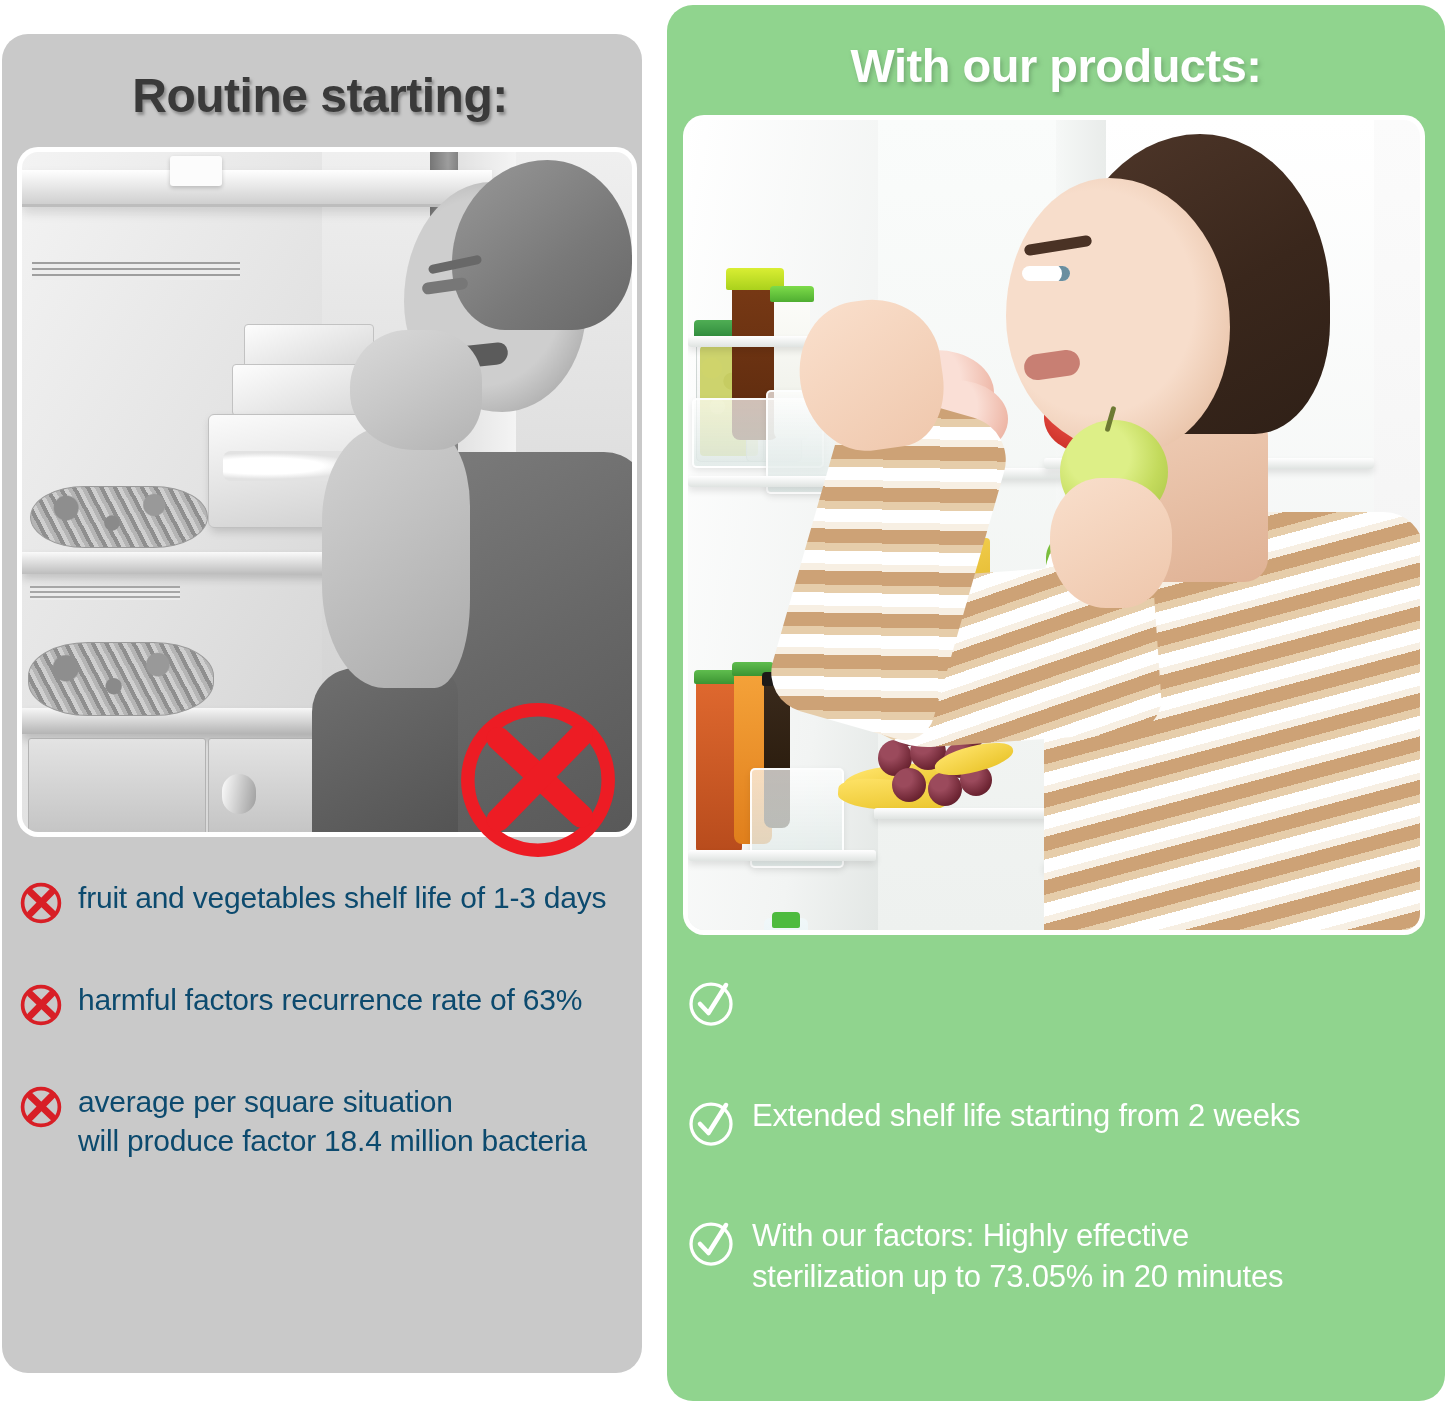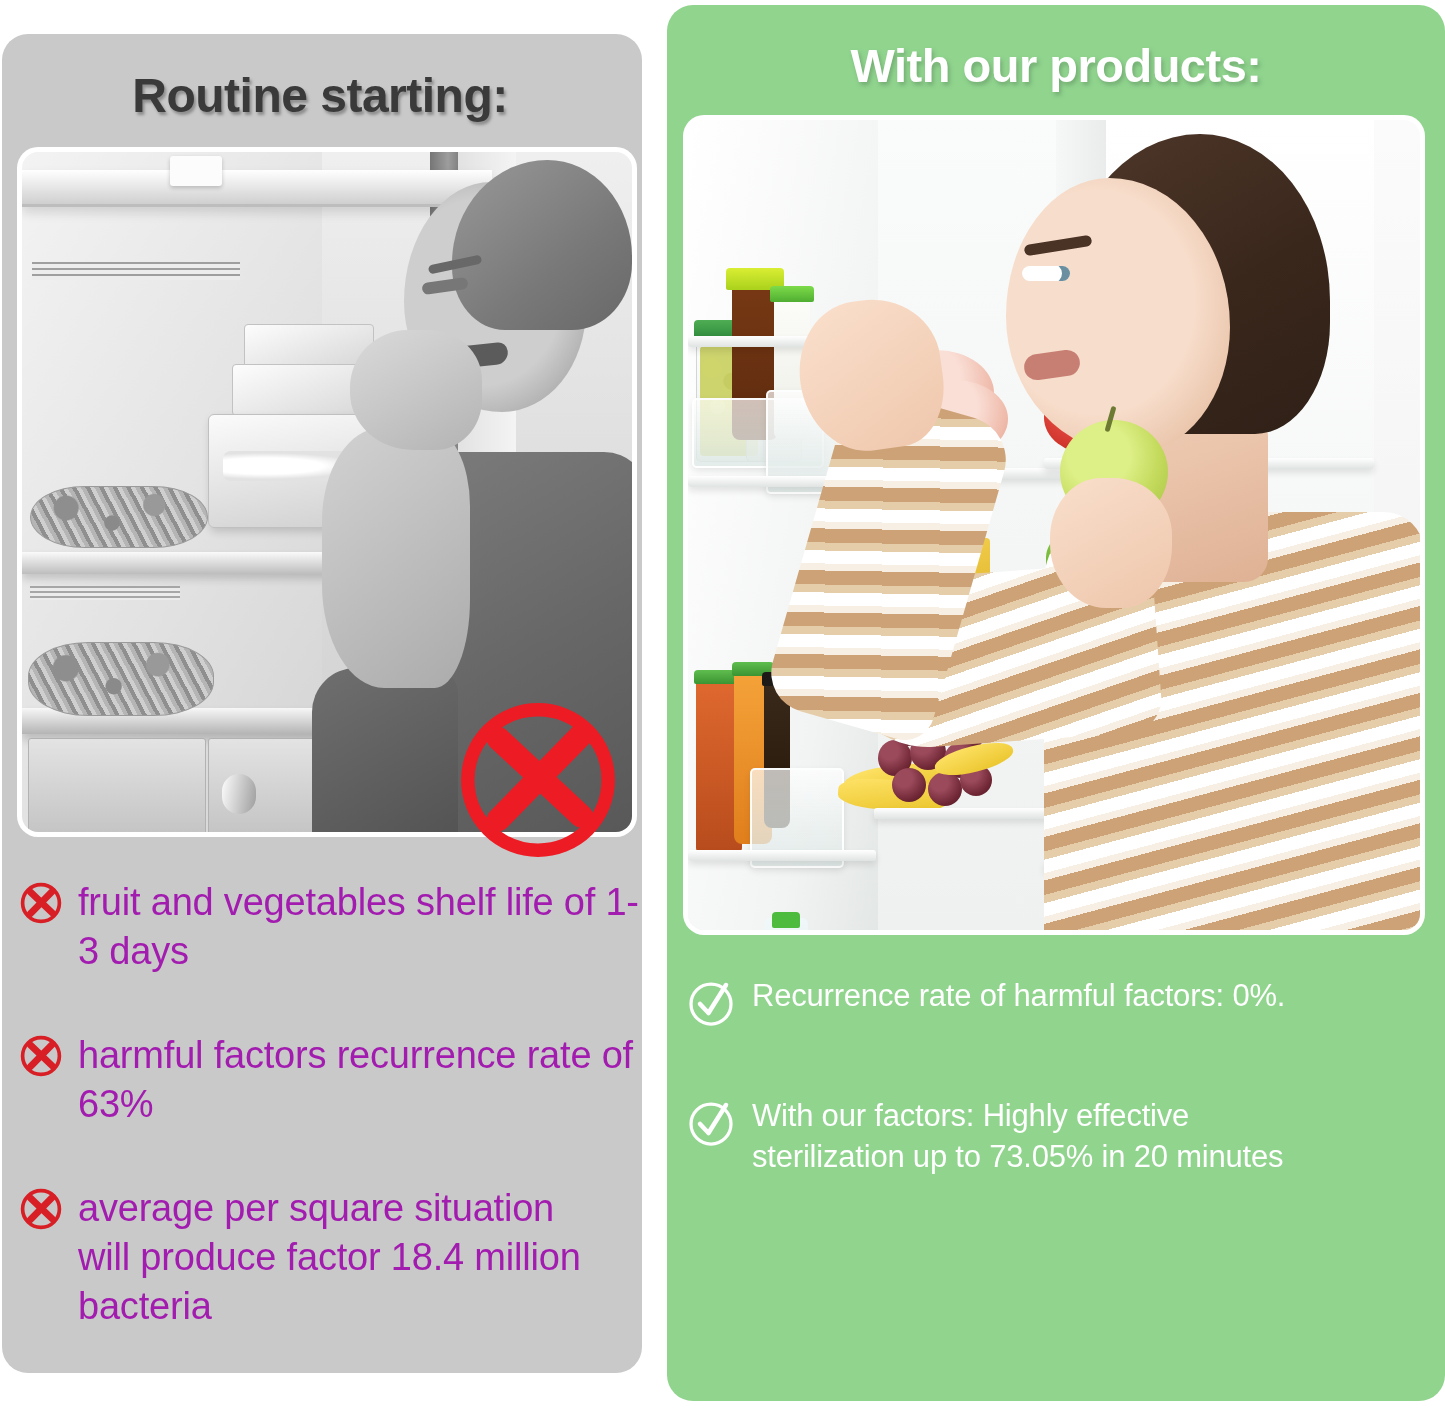--- a/index.html
+++ b/index.html
@@ -392,23 +392,23 @@
 
   .bullet-icon {
     flex: 0 0 auto;
     width: 46px; height: 46px;
     margin-right: 14px;
     margin-top: 2px;
   }
   #bullets-right .bullet-icon { width: 50px; height: 50px; margin-right: 16px; }
 
   .bullet-text {
-    font-size: 38px;
+    font-size: 30px;
     line-height: 1.30;
-    color: #a21caf;
+    color: #0c4a6e;
     letter-spacing: -0.2px;
   }
   #bullets-right .bullet-text {
     font-size: 31px;
     color: #ffffff;
     line-height: 1.32;
   }
   .bullet-text .ln { display: block; }
 </style>
 </head>
@@ -617,32 +617,40 @@
 
 <div class="bullets" id="bullets-right">
 
   <div class="bullet-row">
     <span class="bullet-icon">
       <svg viewBox="0 0 100 100" width="50" height="50" aria-hidden="true">
         <circle cx="50" cy="52" r="40" fill="none" stroke="#ffffff" stroke-width="6.5"></circle>
         <path d="M28 52 L45 70 L80 14" fill="none" stroke="#ffffff" stroke-width="9" stroke-linecap="round" stroke-linejoin="round"></path>
       </svg>
     </span>
-    <span class="bullet-text">
-      <span class="ln">Recurrence rate of harmful factors: 0%.</span>
-    </span>
-  </div>
-
+  </div>
 
   <div class="bullet-row">
     <span class="bullet-icon">
       <svg viewBox="0 0 100 100" width="50" height="50" aria-hidden="true">
         <circle cx="50" cy="52" r="40" fill="none" stroke="#ffffff" stroke-width="6.5"></circle>
         <path d="M28 52 L45 70 L80 14" fill="none" stroke="#ffffff" stroke-width="9" stroke-linecap="round" stroke-linejoin="round"></path>
       </svg>
     </span>
     <span class="bullet-text">
+      <span class="ln">Extended shelf life starting from 2 weeks</span>
+    </span>
+  </div>
+
+  <div class="bullet-row">
+    <span class="bullet-icon">
+      <svg viewBox="0 0 100 100" width="50" height="50" aria-hidden="true">
+        <circle cx="50" cy="52" r="40" fill="none" stroke="#ffffff" stroke-width="6.5"></circle>
+        <path d="M28 52 L45 70 L80 14" fill="none" stroke="#ffffff" stroke-width="9" stroke-linecap="round" stroke-linejoin="round"></path>
+      </svg>
+    </span>
+    <span class="bullet-text">
       <span class="ln">With our factors: Highly effective</span>
       <span class="ln">sterilization up to 73.05% in 20 minutes</span>
     </span>
   </div>
 
 </div>
 
 </body></html>

